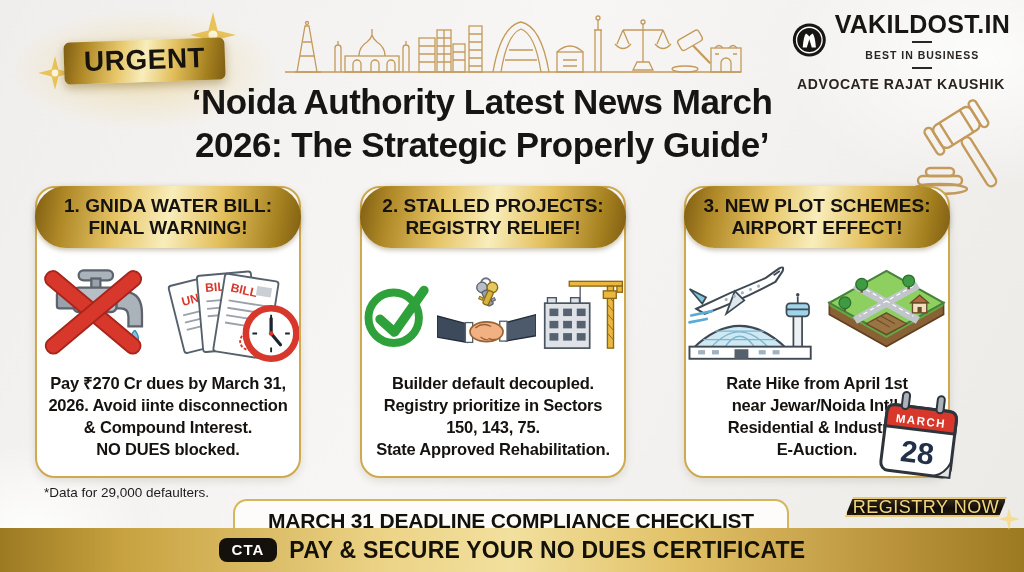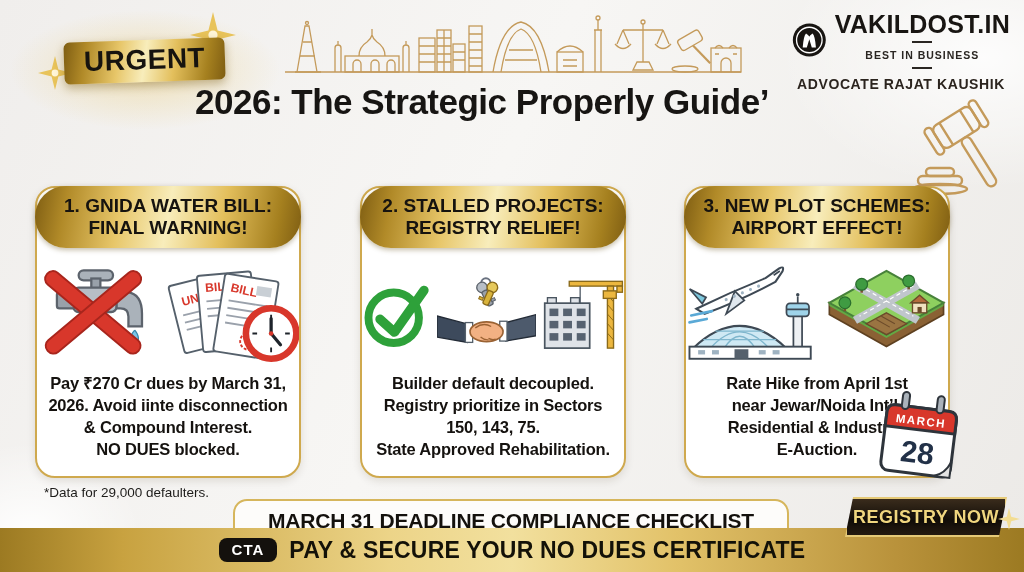--- a/index.html
+++ b/index.html
@@ -48,25 +48,25 @@
   .icon-row { margin-top:66px; height:116px; display:flex; align-items:center; justify-content:center; gap:6px; }
   .card-body { margin:2px 8px 0; text-align:center; white-space:pre-line;
     font-size:16.5px; line-height:1.34; font-weight:700; color:#15120f; letter-spacing:-.2px; }
   .calendar { position:absolute; right:-16px; bottom:-10px; z-index:3; }
 
   .footnote { position:absolute; left:44px; top:485px; font-size:13.5px; font-weight:500; color:#1d1c1a; }
   .checklist { position:absolute; left:233px; top:499px; width:556px; height:44px; z-index:1;
     background:#fdfcfa; border:2px solid #d6b65c; border-radius:14px;
     display:flex; align-items:center; justify-content:center;
     font-size:21px; font-weight:800; color:#14110d; letter-spacing:-.2px; }
-  .registry { position:absolute; left:845px; top:497px; width:162px; height:40px; z-index:6;
+  .registry { position:absolute; left:845px; top:497px; width:162px; height:20px; z-index:6;
     background:linear-gradient(180deg,#3a2c1c,#120d08 60%,#241a10);
     border:2px solid #e6ca77; clip-path:polygon(5% 0,100% 0,95% 100%,0 100%);
     display:flex; align-items:center; justify-content:center; cursor:pointer;
-    font-size:18px; font-weight:700; color:#f0d67f; letter-spacing:.5px;
+    font-size:18px; font-weight:400; color:#f0d67f; letter-spacing:.5px;
     text-shadow:0 1px 2px rgba(0,0,0,.6); } 
   .sp-c { left:998px; top:508px; z-index:7; }
   .cta-bar { position:absolute; left:0; right:0; bottom:0; height:44px; z-index:5;
     background:linear-gradient(90deg,#9c7a22,#c8a240 12%,#ecd488 38%,#f2e09e 50%,#e2c269 66%,#b8913a 88%,#9c7a22);
     display:flex; align-items:center; justify-content:center; gap:12px; cursor:pointer; }
   .cta-pill { background:#14110d; color:#fff; font-size:15px; font-weight:800;
     padding:3px 13px 4px; border-radius:8px; letter-spacing:1px; }
   .cta-text { font-size:23px; font-weight:700; color:#131108; letter-spacing:.2px; }
   svg text { font-family:"Liberation Sans", sans-serif; }
 </style>
@@ -135,20 +135,21 @@
           <span class="tag-line"></span>
           <span class="tagline">BEST IN BUSINESS</span>
           <span class="tag-line"></span>
         </div>
       </div>
     </div>
     <div class="advocate">ADVOCATE RAJAT KAUSHIK</div>
   </div>
 
   <div class="title">
+    <div>‘Noida Authority Latest News March</div>
     <div>2026: The Strategic Properly Guide’</div>
   </div>
 
   <svg class="big-gavel" width="118" height="108" viewBox="0 0 118 108" fill="none" stroke="#c49a5a" stroke-width="2.4">
     <g transform="rotate(-32 52 38)">
       <rect x="30" y="22" width="44" height="26" rx="6"></rect>
       <path d="M40 22 v26 M64 22 v26"></path>
       <rect x="22" y="20" width="8" height="30" rx="4"></rect>
       <rect x="74" y="20" width="8" height="30" rx="4"></rect>
       <rect x="48" y="48" width="10" height="56" rx="5"></rect>

